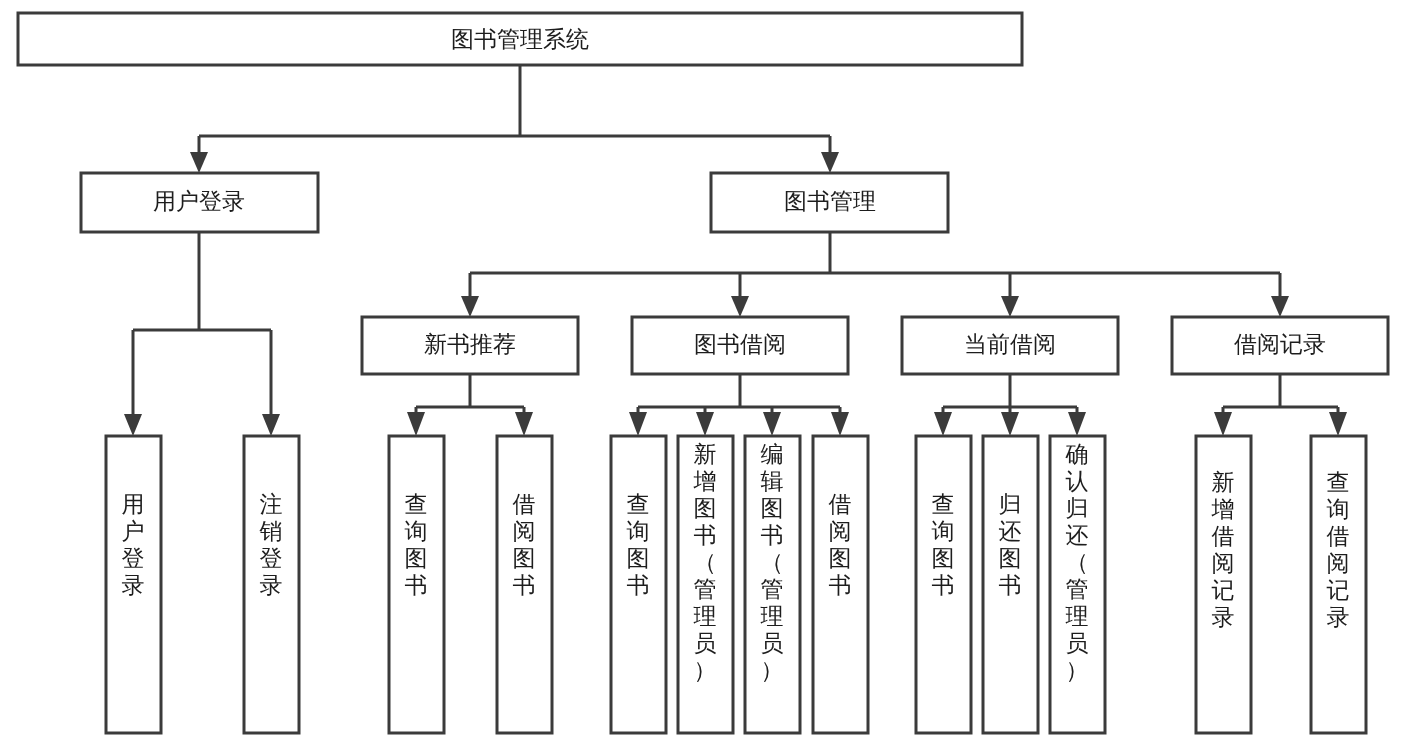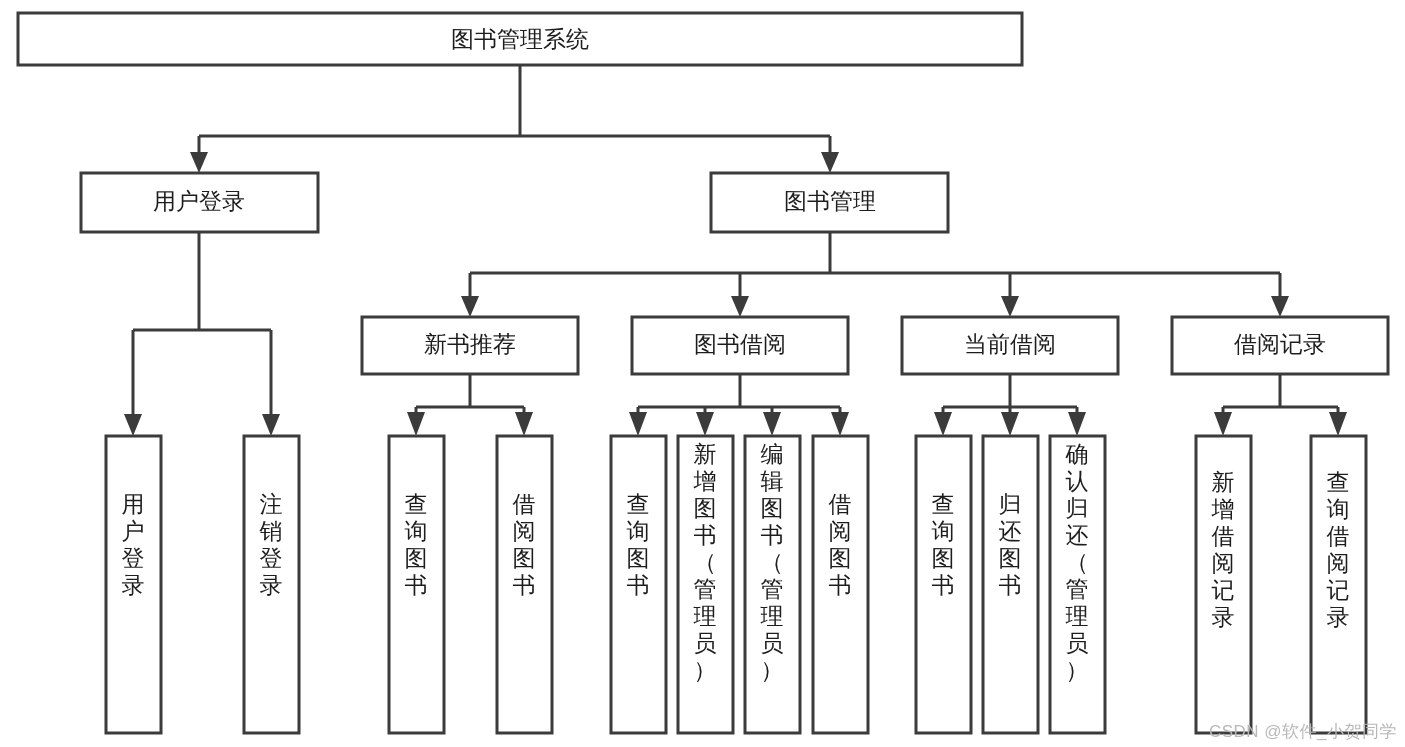--- a/index.html
+++ b/index.html
@@ -240,15 +240,14 @@
       <text class="node-label-v" x="1223" y="490"><tspan x="1223" dy="0">新</tspan><tspan x="1223" dy="27">增</tspan><tspan x="1223" dy="27">借</tspan><tspan x="1223" dy="27">阅</tspan><tspan x="1223" dy="27">记</tspan><tspan x="1223" dy="27">录</tspan></text>
     </g>
 
     <g>
       <rect class="node-box" x="1311" y="436" width="55" height="297"></rect>
       <text class="node-label-v" x="1338" y="490"><tspan x="1338" dy="0">查</tspan><tspan x="1338" dy="27">询</tspan><tspan x="1338" dy="27">借</tspan><tspan x="1338" dy="27">阅</tspan><tspan x="1338" dy="27">记</tspan><tspan x="1338" dy="27">录</tspan></text>
     </g>
 
   </svg>
 
-  <div class="watermark">CSDN @软件_小贺同学</div>
 
 </div>
 
 </body></html>

